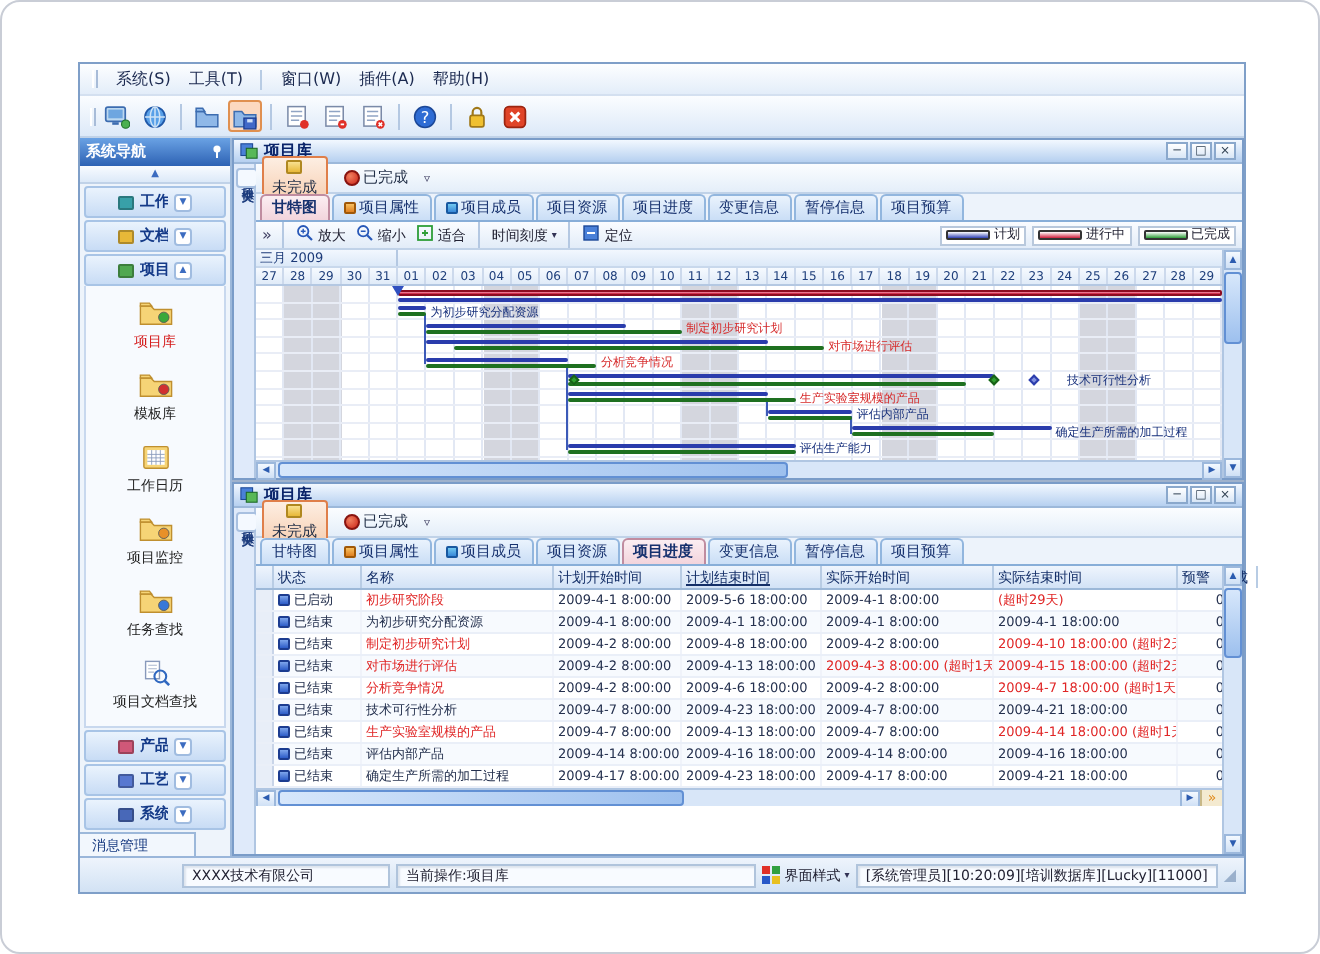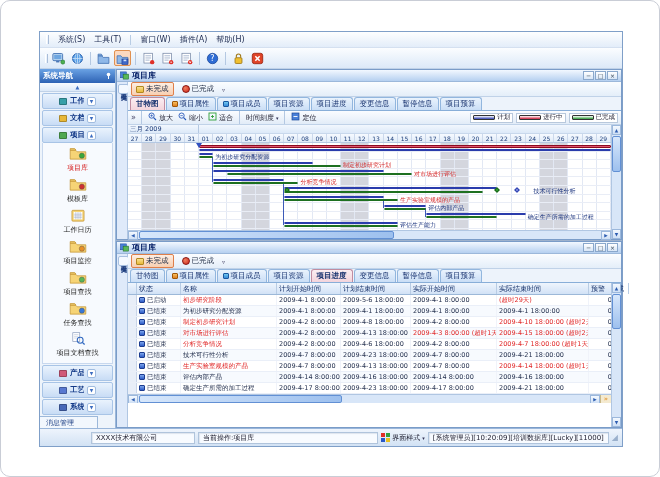--- a/index.html
+++ b/index.html
@@ -39,21 +39,21 @@
   .picon svg{width:9px;height:9px;display:block;}
   .ptext{font-size:8px;font-weight:bold;color:#0a246a;}
   .pbtns{margin-left:auto;display:flex;gap:1px;}
   .pbtn{width:11px;height:9px;border:1px solid #8aa8cc;background:linear-gradient(#fff,#d8e6f6);font-size:6px;line-height:7px;text-align:center;color:#345;}
   .pbody{flex:1;display:flex;min-height:0;}
   .vstrip{width:11px;background:#dfeafa;border-right:1px solid #b0c6e2;}
   .vtab{margin:2px 1px;writing-mode:vertical-rl;font-size:6.5px;color:#1a3a7c;background:#f4f9ff;border:1px solid #a8c0e0;border-radius:2px;padding:4px 0;}
   .pmain{flex:1;display:flex;flex-direction:column;min-width:0;}
   .viewtabs{height:15px;display:flex;align-items:center;gap:3px;padding:1px 3px;background:linear-gradient(#fbfdff,#e4eef9);border-bottom:1px solid #c0d2e8;}
   .vtabbtn{display:flex;align-items:center;gap:2px;font-size:7.5px;color:#233048;padding:1px 4px;border:1px solid transparent;border-radius:2px;}
-  .vtabbtn.act{background:linear-gradient(#fdeee2,#f7cfb2);border-color:#df7f4a;}
+  .vtabbtn.act{background:linear-gradient(#fdeee2,#f7cfb2);border-color:#df7f4a;flex-direction:column;}
   .vic{width:8px;height:7px;flex:none;}
   .vic-folder{background:linear-gradient(#f8e090,#e8b838);border:1px solid #b08820;border-radius:1px;}
   .vic-done{width:8px;height:8px;background:radial-gradient(circle at 35% 35%,#f08060,#cc2418);border:1px solid #881410;border-radius:50%;}
   .ovf{font-size:6px;color:#446;}
   .tooltabs{height:14px;display:flex;align-items:flex-end;gap:1px;padding:0 2px;background:#edf3fb;border-bottom:1px solid #88aed8;}
   .ttab{font-size:7.5px;color:#16316e;padding:1px 5px;background:linear-gradient(#eaf3fd,#cadef6);border:1px solid #92b6de;border-bottom:none;border-radius:3px 3px 0 0;display:flex;align-items:center;gap:2px;white-space:nowrap;}
   .ttab.act{background:linear-gradient(#fbeef2,#f3d4dc);border-color:#c08ca0;font-weight:bold;}
   .tic{width:6px;height:6px;border-radius:1px;flex:none;}
   .tic-orange{background:linear-gradient(#f8c060,#e08020);border:1px solid #a05808;}
   .tic-green{background:linear-gradient(#70c8f0,#3888d8);border:1px solid #1858a0;}
@@ -272,28 +272,20 @@
                 </svg></span>
               <span class="slabel">工作日历</span>
             </div>
             <div class="sit">
               <span class="sicon"><svg viewBox="0 0 20 15">
                   <path d="M1 3.5 L7 3.5 L9 5.5 L19 5.5 L19 14 L1 14 Z" fill="#f6d476" stroke="#bf8f2f" stroke-width="0.8"></path>
                   <path d="M1 3.5 L1 1.8 L6.2 1.8 L7.6 3.5 Z" fill="#f6d476" stroke="#bf8f2f" stroke-width="0.8"></path>
                   <circle cx="14.5" cy="10" r="3" fill="#e89028" stroke="#555" stroke-width="0.5"></circle>
                 </svg></span>
               <span class="slabel">项目监控</span>
-            </div>
-            <div class="sit">
-              <span class="sicon"><svg viewBox="0 0 20 15">
-                  <path d="M1 3.5 L7 3.5 L9 5.5 L19 5.5 L19 14 L1 14 Z" fill="#f6d476" stroke="#bf8f2f" stroke-width="0.8"></path>
-                  <path d="M1 3.5 L1 1.8 L6.2 1.8 L7.6 3.5 Z" fill="#f6d476" stroke="#bf8f2f" stroke-width="0.8"></path>
-                  <circle cx="14.5" cy="10" r="3" fill="#58b858" stroke="#555" stroke-width="0.5"></circle>
-                </svg></span>
-              <span class="slabel">项目查找</span>
             </div>
             <div class="sit">
               <span class="sicon"><svg viewBox="0 0 20 15">
                   <path d="M1 3.5 L7 3.5 L9 5.5 L19 5.5 L19 14 L1 14 Z" fill="#f6d476" stroke="#bf8f2f" stroke-width="0.8"></path>
                   <path d="M1 3.5 L1 1.8 L6.2 1.8 L7.6 3.5 Z" fill="#f6d476" stroke="#bf8f2f" stroke-width="0.8"></path>
                   <circle cx="14.5" cy="10" r="3" fill="#3878d8" stroke="#555" stroke-width="0.5"></circle>
                 </svg></span>
               <span class="slabel">任务查找</span>
             </div>
             <div class="sit">
@@ -623,21 +615,21 @@
                   </span>
                 </div>
               <div class="pcontent">
                 <div class="tblwrap">
                   <div class="tmain">
                     <div class="thead">
                         <span class="th" style="width: 9px;"></span>
                         <span class="th" style="width: 44px;">状态</span>
                         <span class="th" style="width: 96px;">名称</span>
                         <span class="th" style="width: 64px;">计划开始时间</span>
-                        <span class="th" style="width: 70px;">计划结束时间</span>
+                        <span class="th" style="width: 70px; text-decoration: underline;">计划结束时间</span>
                         <span class="th" style="width: 86px;">实际开始时间</span>
                         <span class="th" style="width: 92px;">实际结束时间</span>
                         <span class="th" style="width: 26px;">预警</span>
                         <span class="th" style="width: 14px;">成</span>
                       </div>
                     <div class="trows">
                         <div class="tr">
                           <span class="td selc" style="width: 9px;"></span>
                           <span class="td" style="width: 44px;">
                             <span class="sticon"></span>

